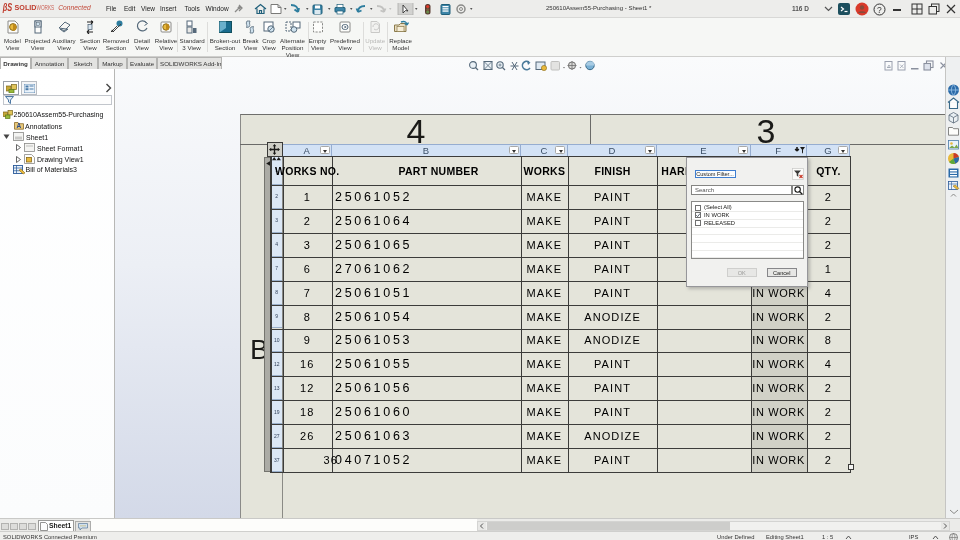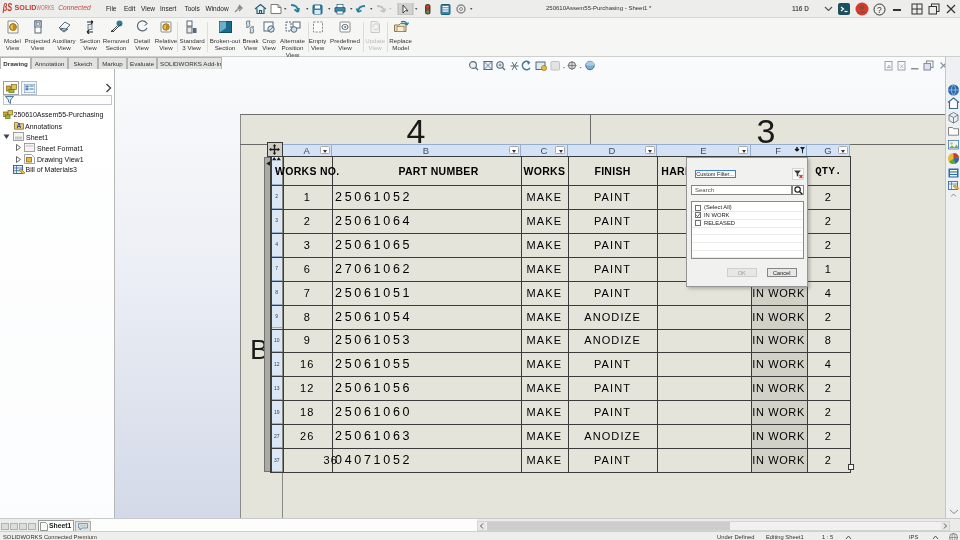--- a/index.html
+++ b/index.html
@@ -362,21 +362,21 @@
   <div class="abs" style="left:270.4px;top:376.4px;width:580.5px;height:1px;background:#3c3c3a"></div>
   <div class="abs" style="left:270.4px;top:400.3px;width:580.5px;height:1px;background:#3c3c3a"></div>
   <div class="abs" style="left:270.4px;top:424.2px;width:580.5px;height:1px;background:#3c3c3a"></div>
   <div class="abs" style="left:270.4px;top:448.1px;width:580.5px;height:1px;background:#3c3c3a"></div>
   <div class="abs" style="left:270.4px;top:472px;width:580.5px;height:1.2px;background:#3c3c3a"></div>
   <div class="abs hdr" style="left:282.5px;top:156.5px;width:49.5px;height:28.5px;display:flex;align-items:center;justify-content:center;">WORKS NO.</div>
   <div class="abs hdr" style="left:332.0px;top:156.5px;width:189.0px;height:28.5px;display:flex;align-items:center;justify-content:center;margin-left:12px;">PART NUMBER</div>
   <div class="abs hdr" style="left:521.0px;top:156.5px;width:46.7px;height:28.5px;display:flex;align-items:center;justify-content:center;">WORKS</div>
   <div class="abs hdr" style="left:567.7px;top:156.5px;width:89.7px;height:28.5px;display:flex;align-items:center;justify-content:center;text-align:center;">FINISH</div>
   <div class="abs hdr" style="left:657.4px;top:156.5px;width:93.2px;height:28.5px;display:flex;align-items:center;justify-content:center;">HARDWARE&nbsp;KIT</div>
-  <div class="abs hdr" style="left:806.6px;top:156.5px;width:43.7px;height:28.5px;display:flex;align-items:center;justify-content:center;font-family:Liberation Mono, monospace;">QTY.</div>
+  <div class="abs hdr" style="left:806.6px;top:156.5px;width:43.7px;height:28.5px;display:flex;align-items:center;justify-content:center;">QTY.</div>
   <div class="abs dat" style="left:282.5px;top:185px;width:49.5px;height:23.9px;display:flex;align-items:center;justify-content:center;">1</div>
   <div class="abs dat pn" style="left:335.0px;top:185px;width:186.0px;height:23.9px;display:flex;align-items:center">25061052</div>
   <div class="abs dat" style="left:521.0px;top:185px;width:46.7px;height:23.9px;display:flex;align-items:center;justify-content:center;">MAKE</div>
   <div class="abs dat" style="left:567.7px;top:185px;width:89.7px;height:23.9px;display:flex;align-items:center;justify-content:center;">PAINT</div>
   <div class="abs dat iw" style="left:750.6px;top:185px;width:56.0px;height:23.9px;display:flex;align-items:center;justify-content:center;">IN&nbsp;WORK</div>
   <div class="abs dat" style="left:806.6px;top:185px;width:43.7px;height:23.9px;display:flex;align-items:center;justify-content:center;">2</div>
   <div class="abs dat" style="left:282.5px;top:208.9px;width:49.5px;height:23.9px;display:flex;align-items:center;justify-content:center;">2</div>
   <div class="abs dat pn" style="left:335.0px;top:208.9px;width:186.0px;height:23.9px;display:flex;align-items:center">25061064</div>
   <div class="abs dat" style="left:521.0px;top:208.9px;width:46.7px;height:23.9px;display:flex;align-items:center;justify-content:center;">MAKE</div>
   <div class="abs dat" style="left:567.7px;top:208.9px;width:89.7px;height:23.9px;display:flex;align-items:center;justify-content:center;">PAINT</div>

